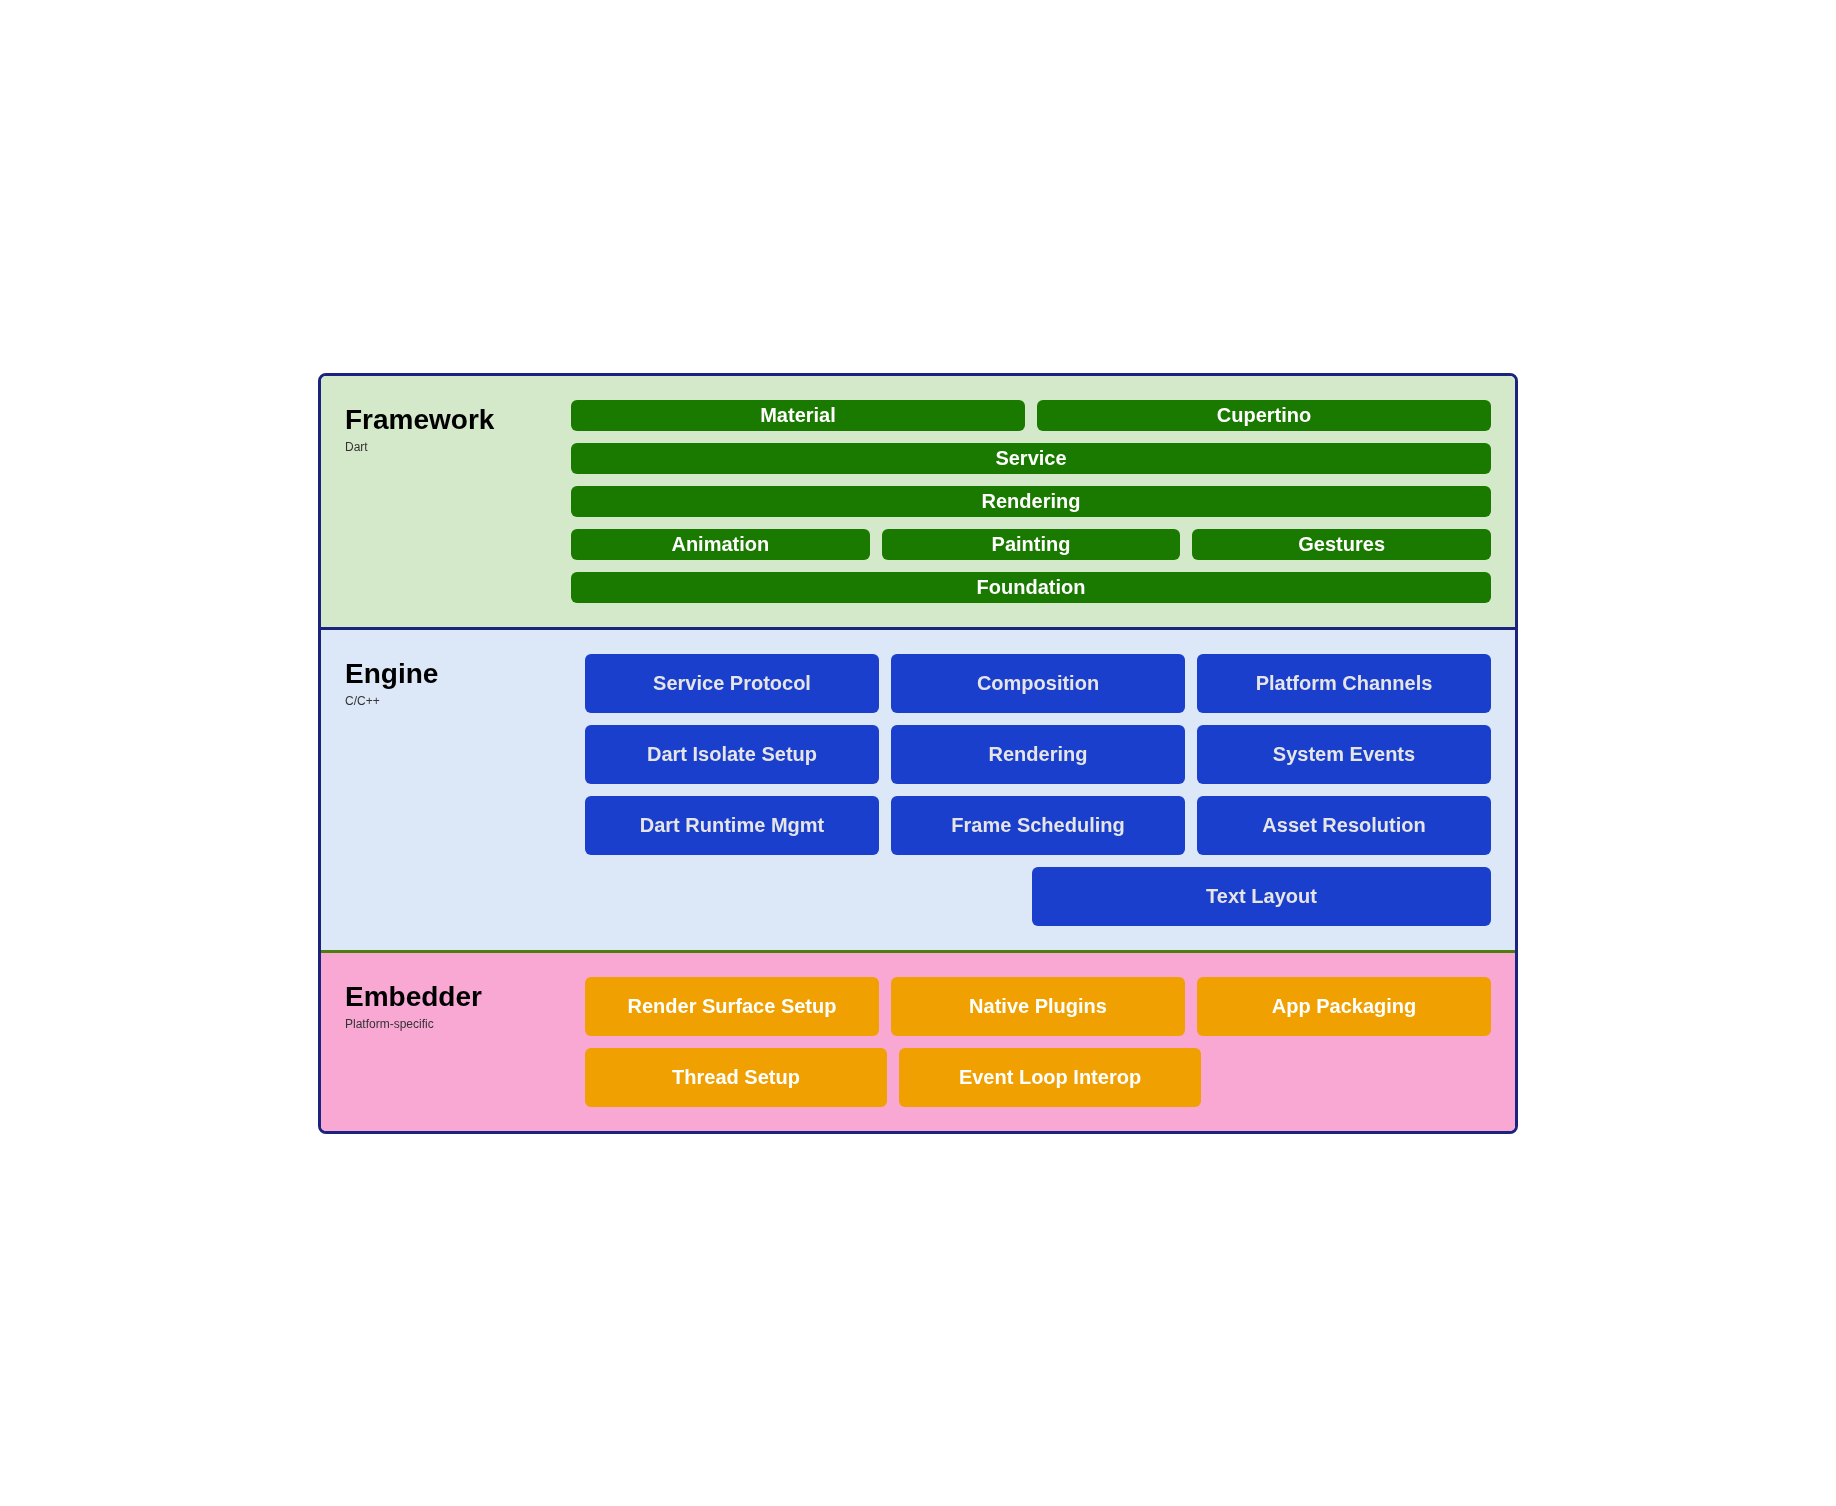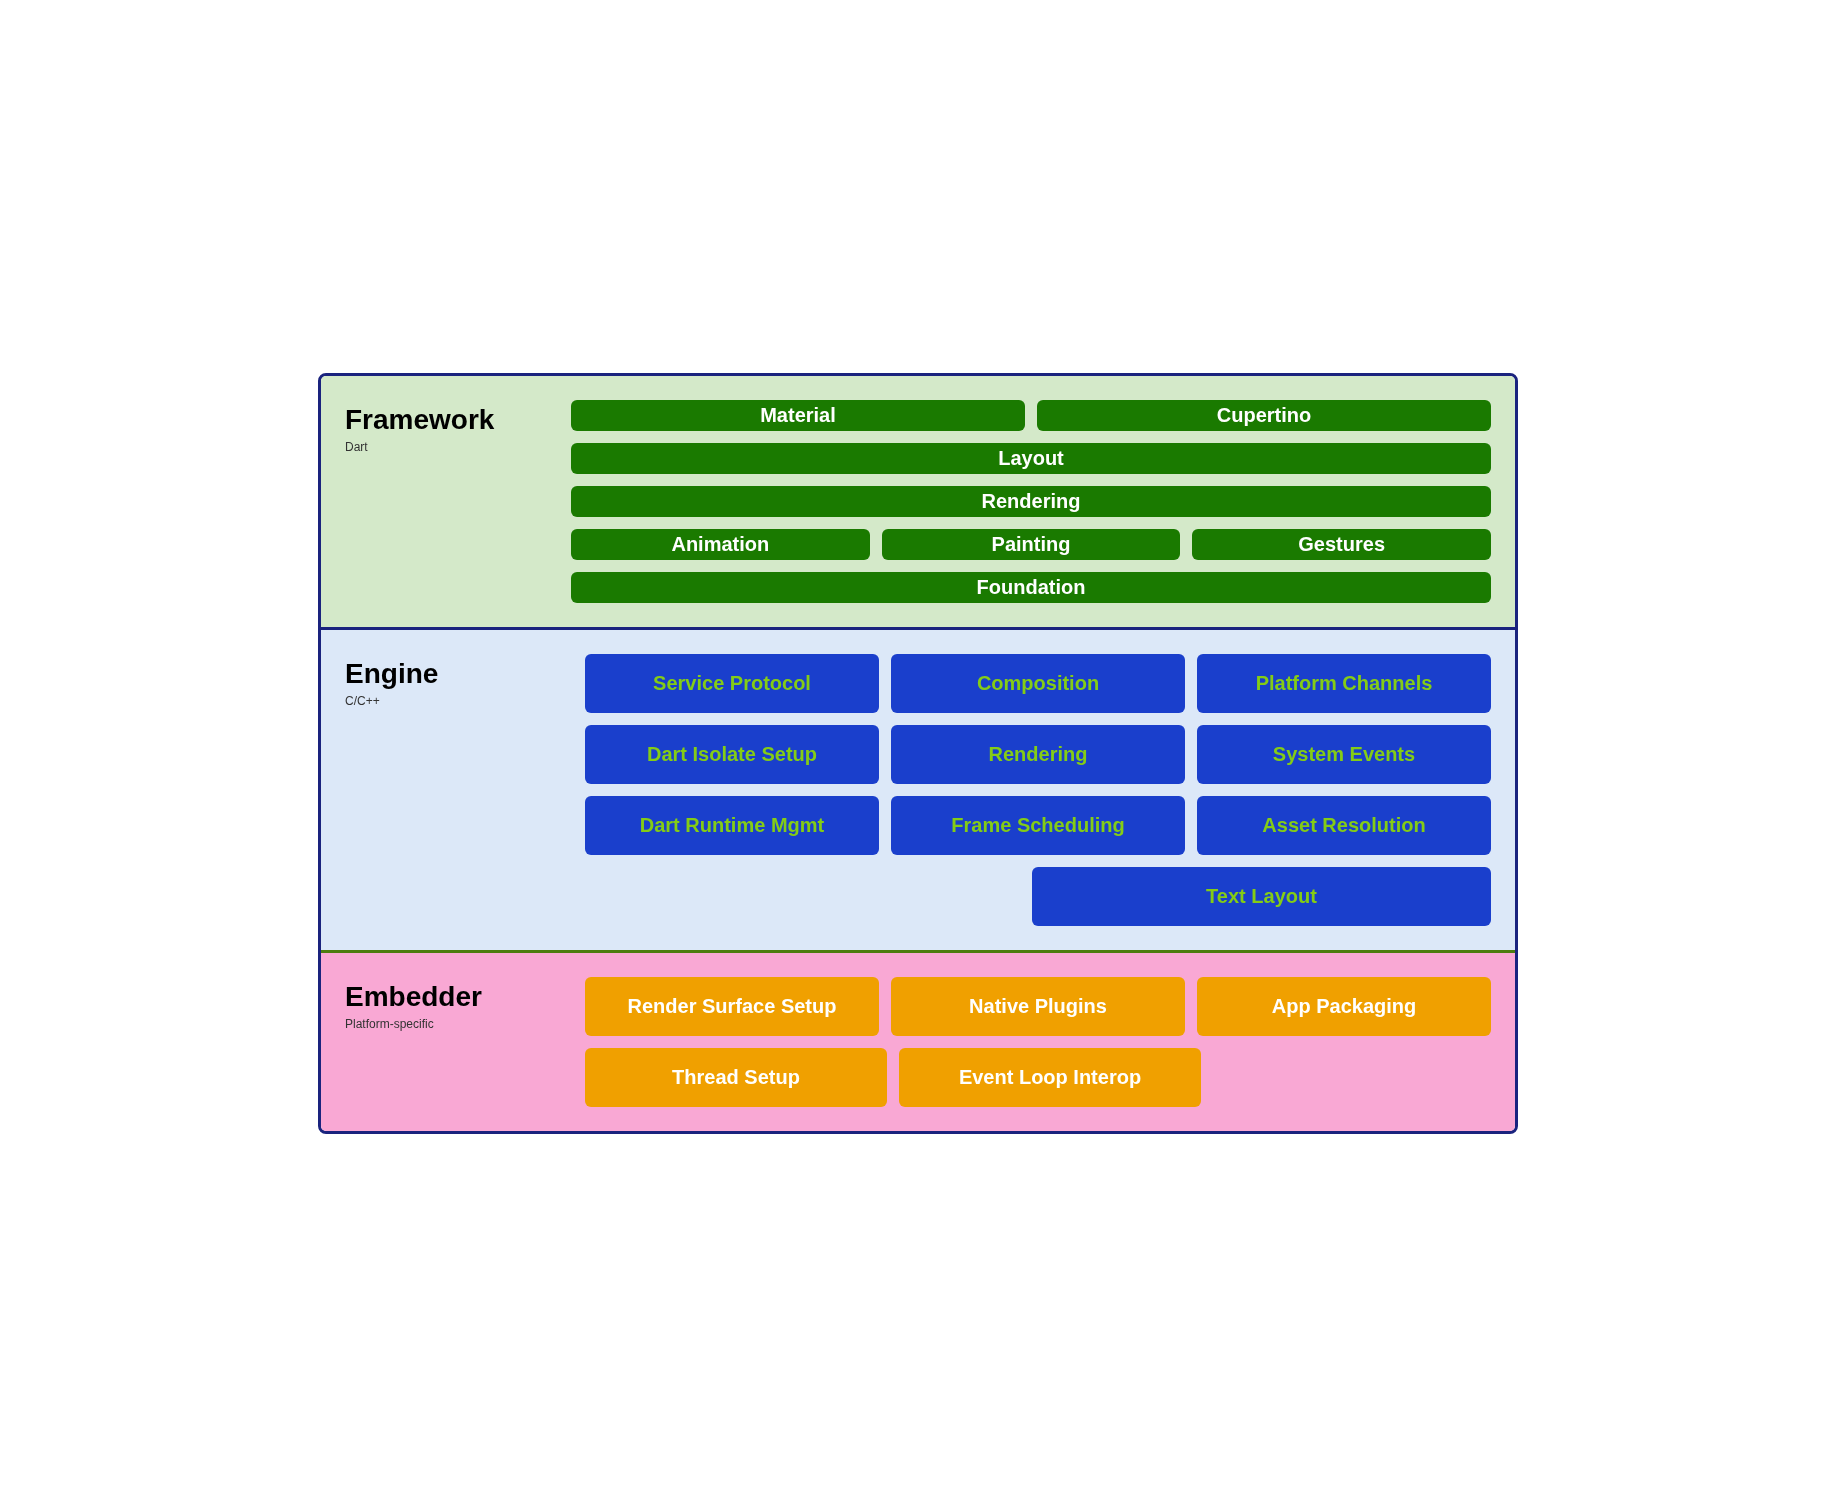--- a/index.html
+++ b/index.html
@@ -89,21 +89,21 @@
       background-color: #dce8f8;
       border-bottom: 3px solid #4d7c0f;
       padding: 24px 24px 24px 24px;
       display: flex;
       flex-direction: row;
       gap: 20px;
     }
 
     .blue-btn {
       background-color: #1a3fcc;
-      color: #84cc16;
+      color: #e5e5e5;
       font-size: 20px;
       font-weight: bold;
       padding: 18px 12px;
       border-radius: 6px;
       text-align: center;
       cursor: default;
       flex: 1;
     }
 
     
@@ -138,21 +138,21 @@
       <span class="layer-subtitle">Dart</span>
     </div>
     <div class="layer-content">
 
       <div class="row">
         <div class="green-btn">Material</div>
         <div class="green-btn">Cupertino</div>
       </div>
 
       <div class="row">
-        <div class="green-btn">Layout</div>
+        <div class="green-btn">Service</div>
       </div>
 
       <div class="row">
         <div class="green-btn">Rendering</div>
       </div>
 
       <div class="row">
         <div class="green-btn">Animation</div>
         <div class="green-btn">Painting</div>
         <div class="green-btn">Gestures</div>

